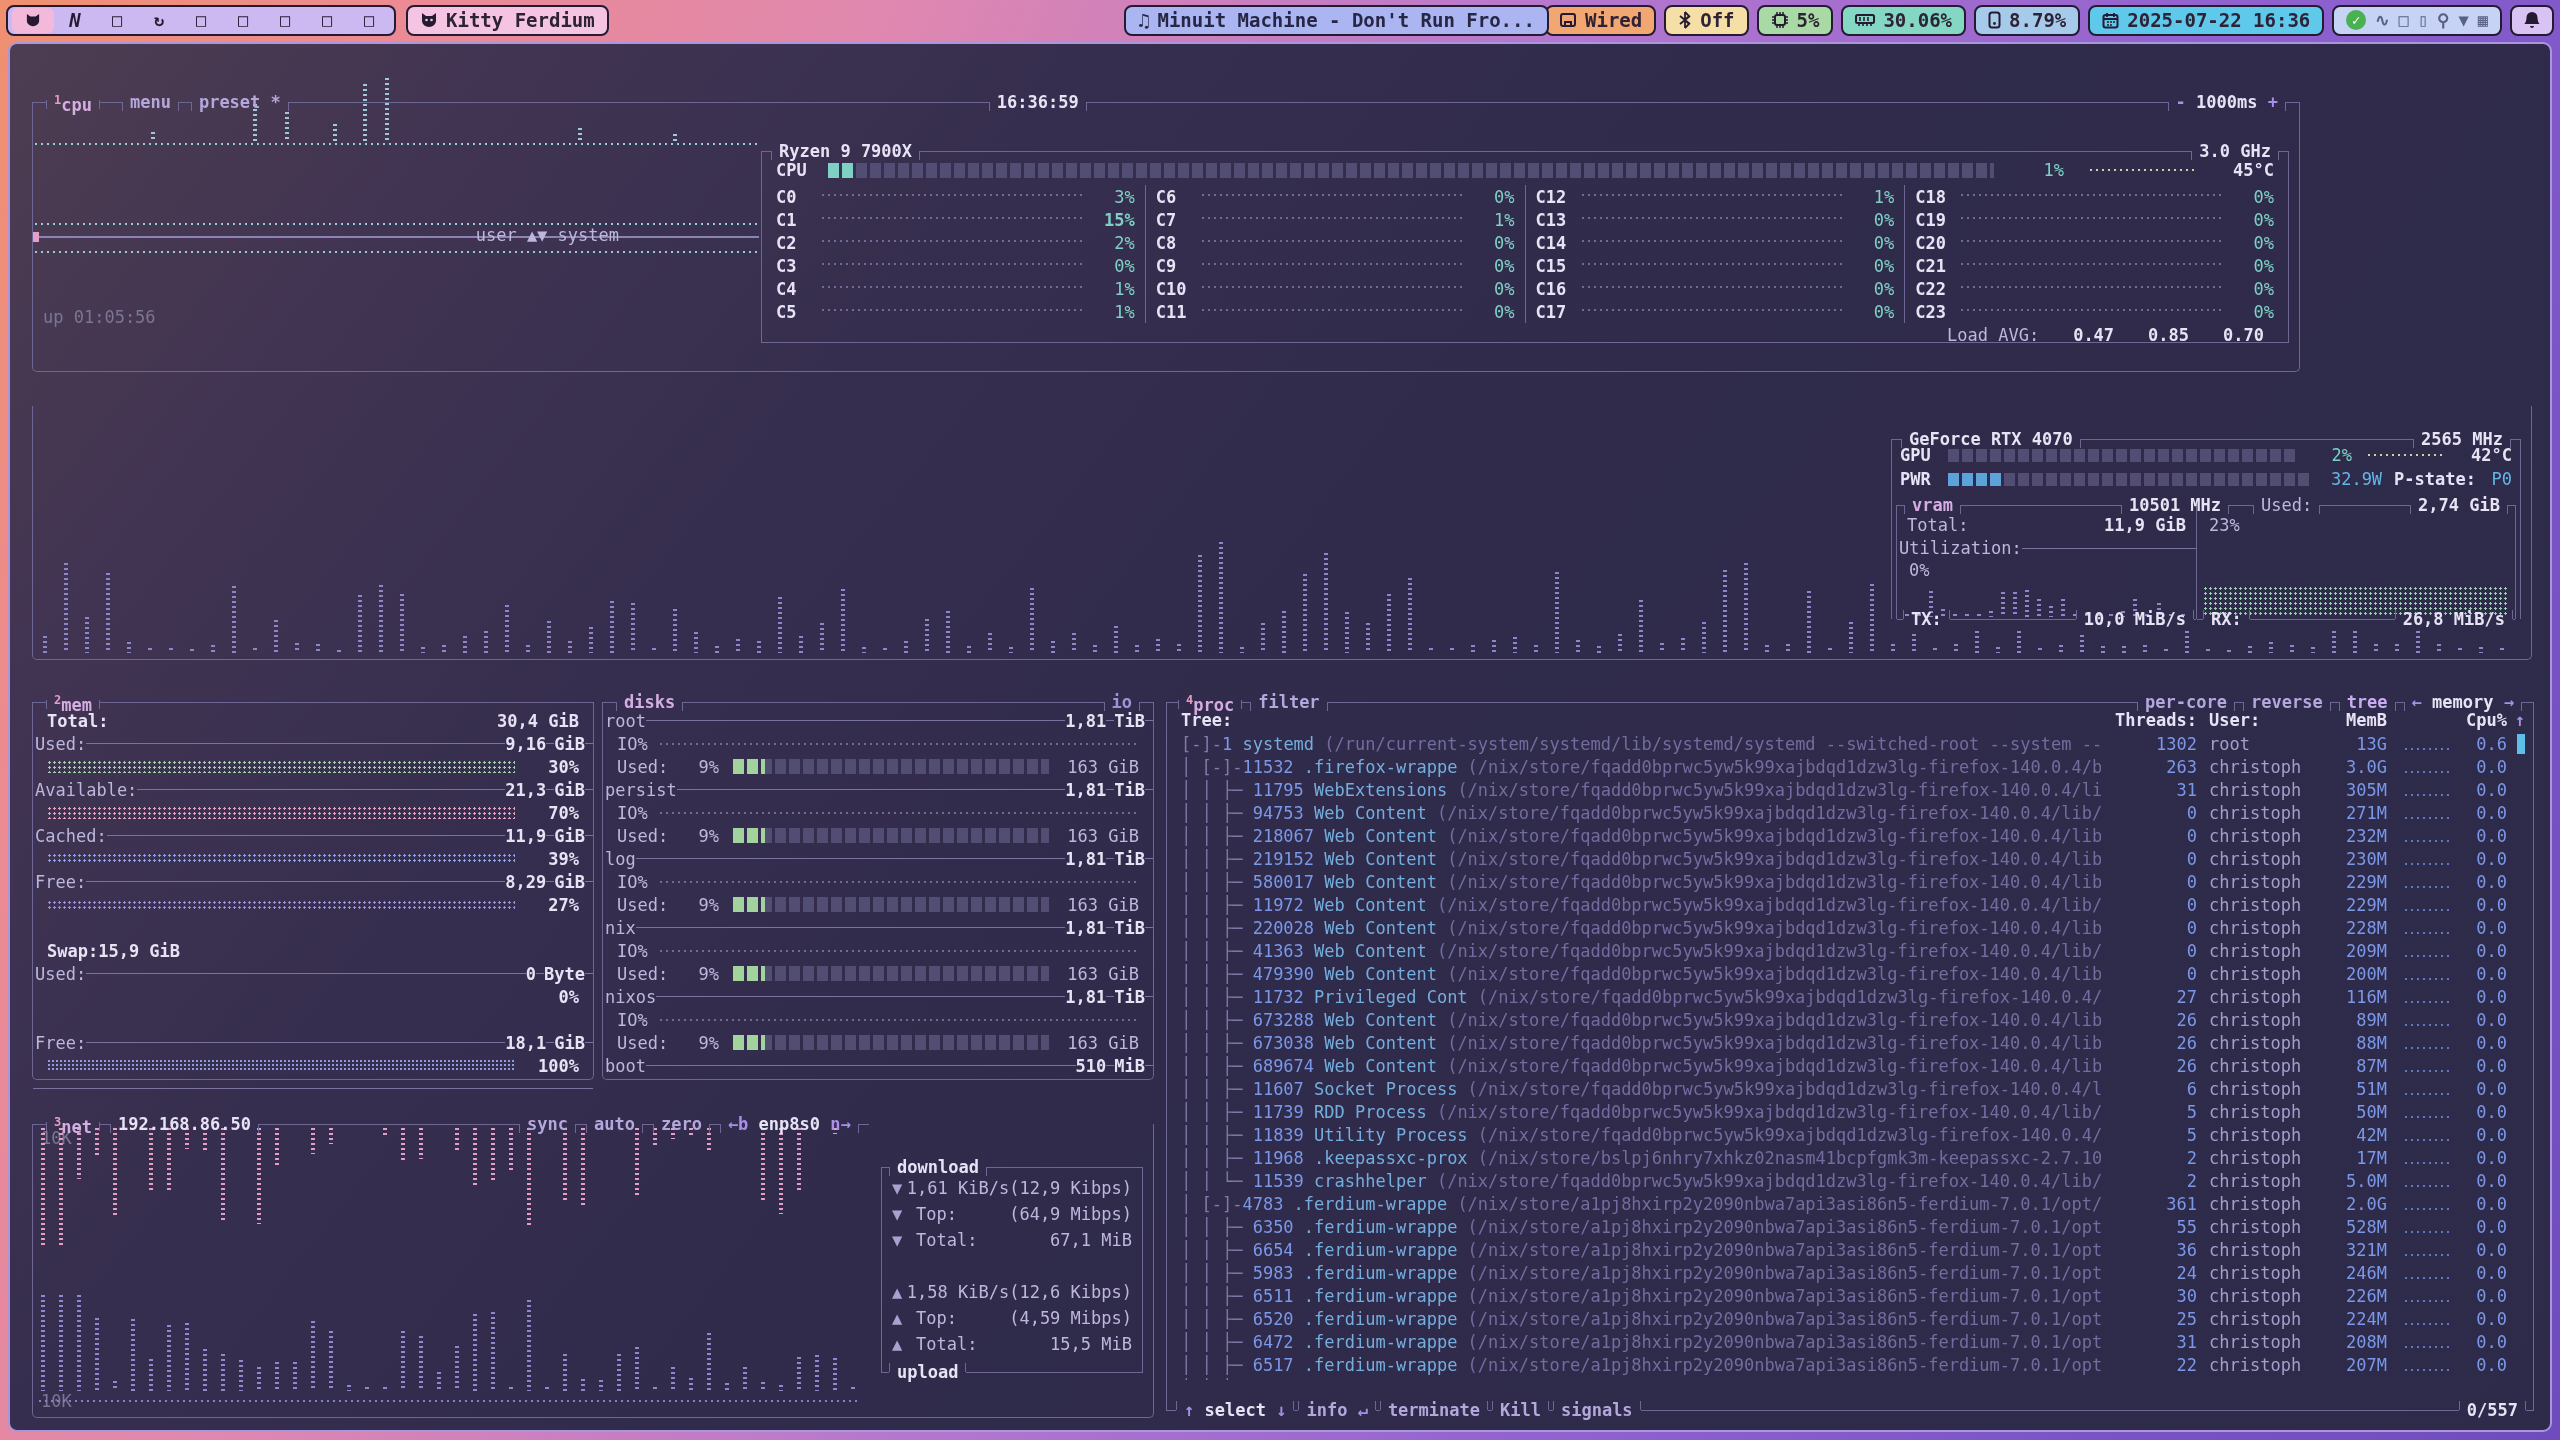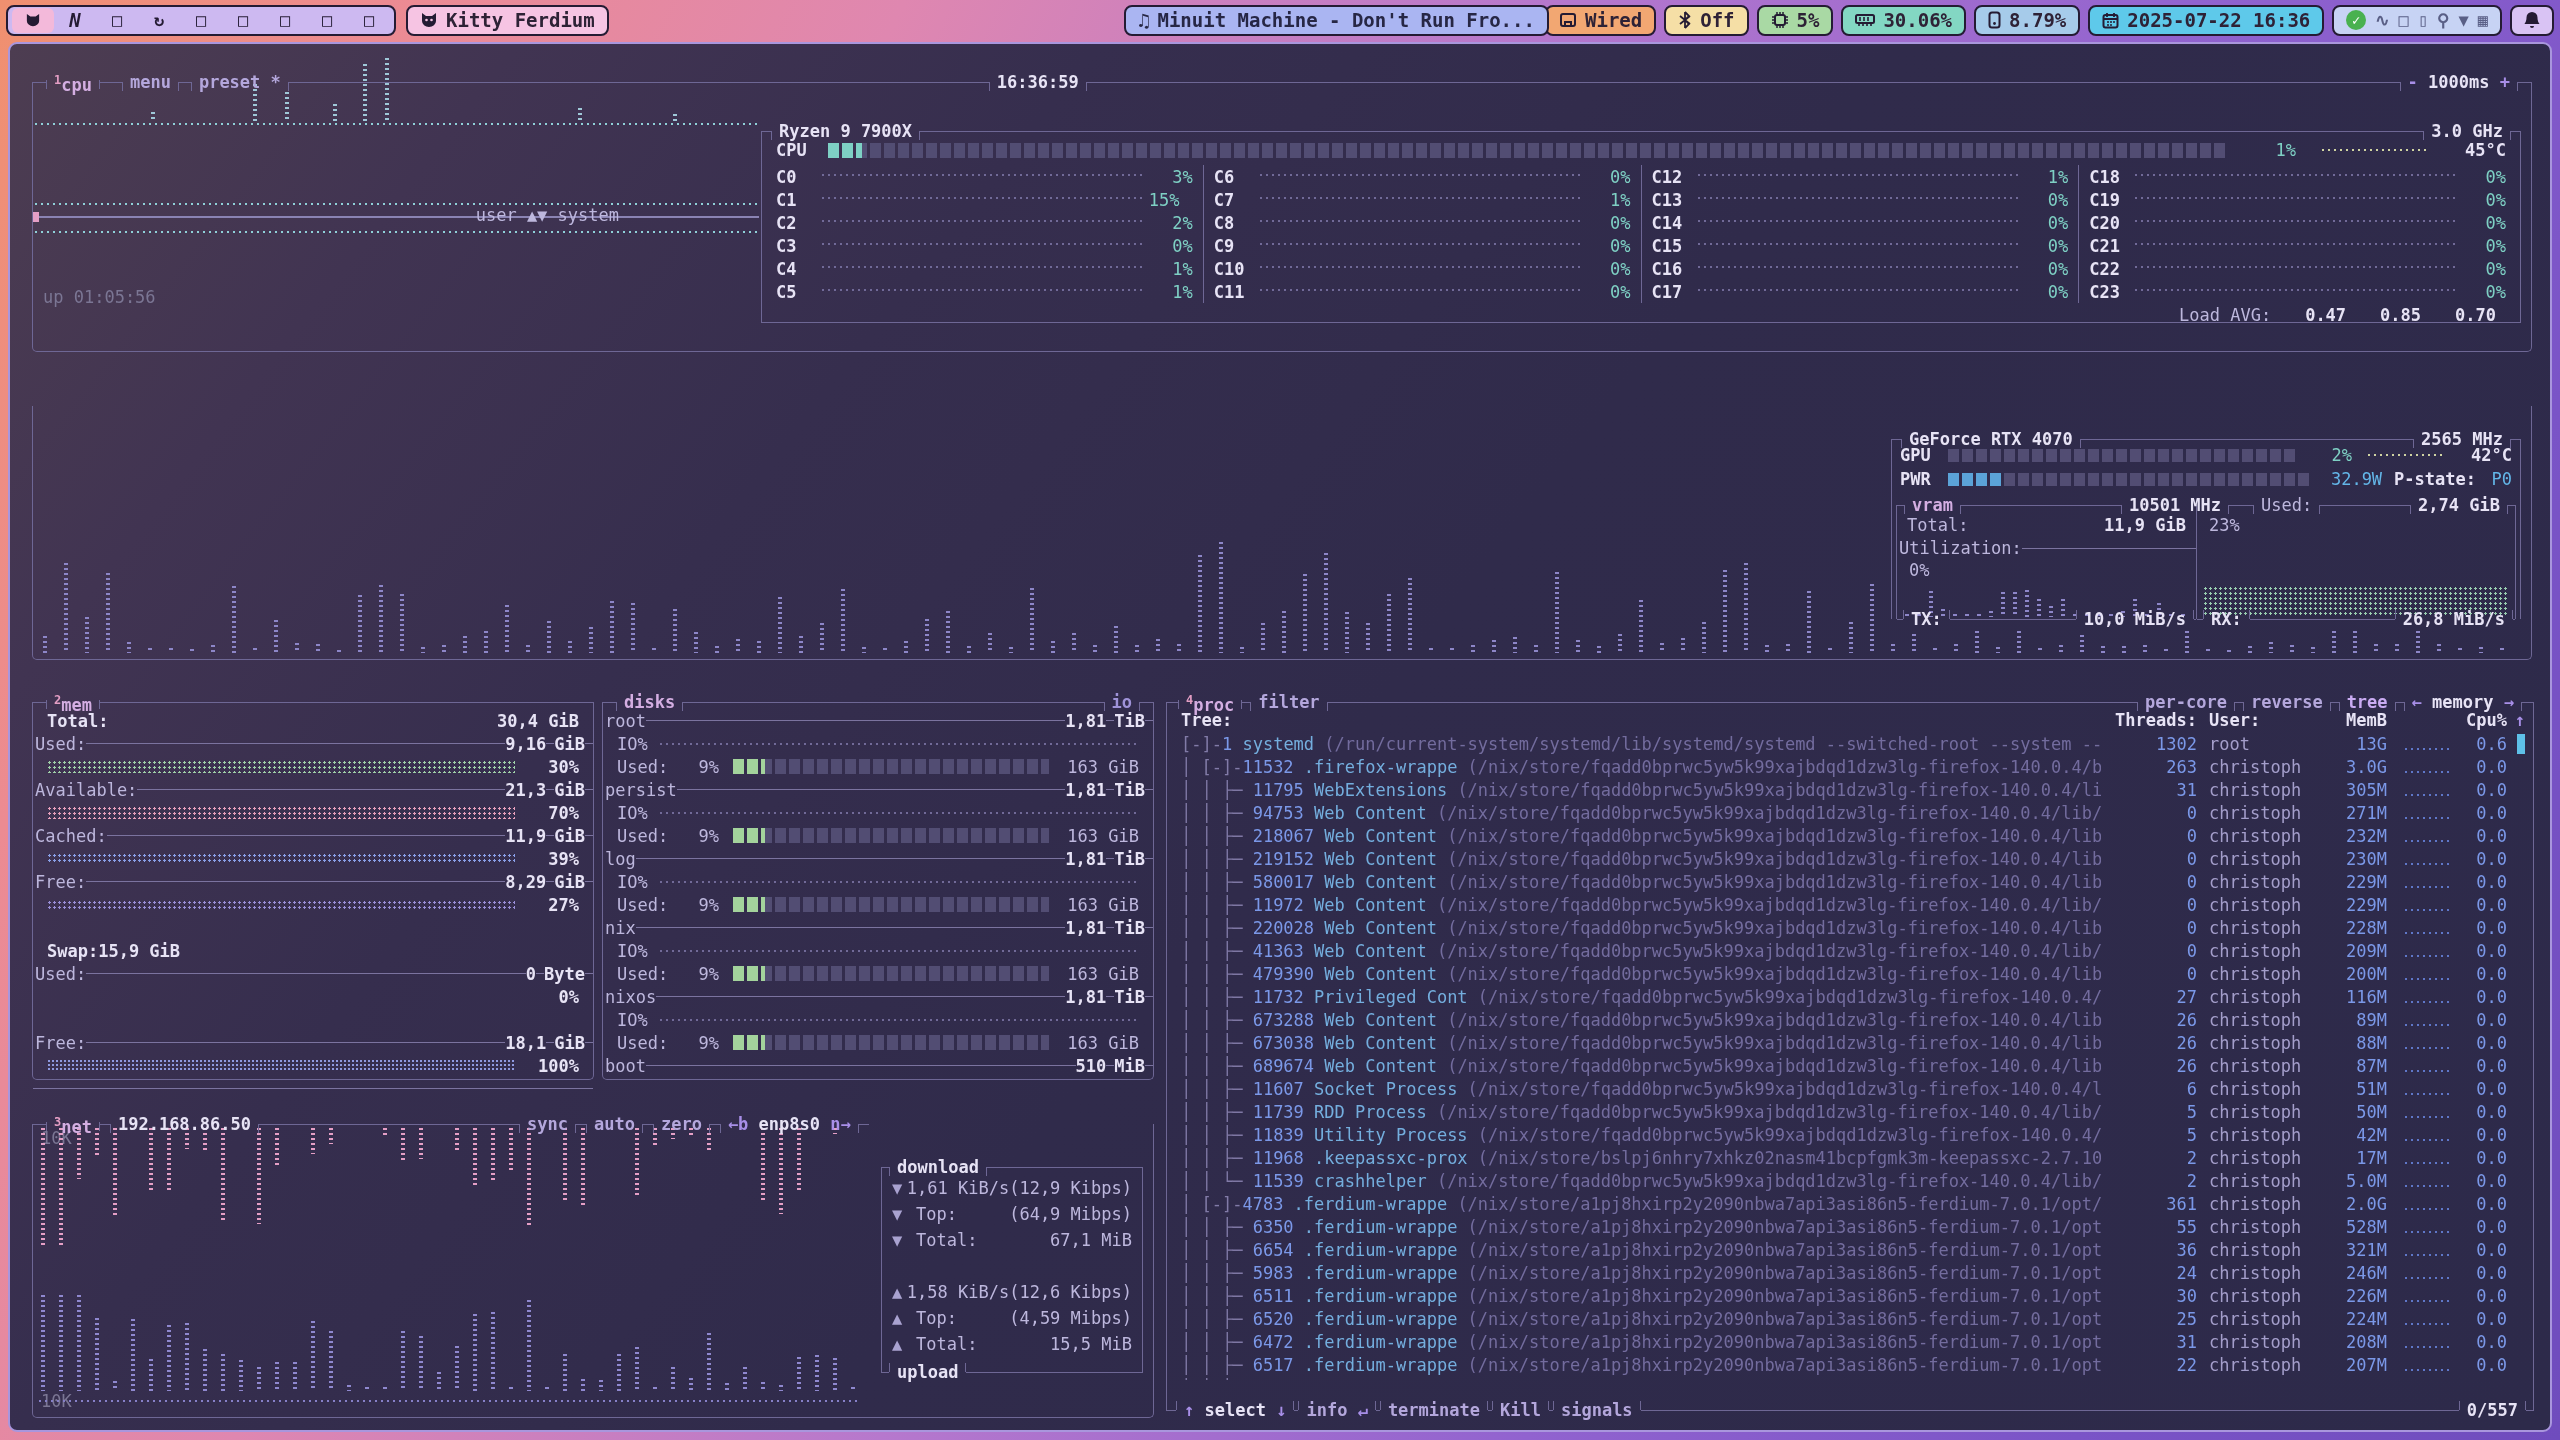--- a/index.html
+++ b/index.html
@@ -130,21 +130,21 @@
     <div class="pill p-bell">
       <svg class="isvg" width="16" height="18" viewBox="0 0 16 18">
           <path fill="#241b33" d="M8 1 a5.5 5.5 0 0 1 5.5 5.5 c0 4 1.5 5.5 2 6.5 H.5 c.5-1 2-2.5 2-6.5 A5.5 5.5 0 0 1 8 1 Z M6 15 a2 2 0 0 0 4 0 Z"></path>
         </svg>
     </div>
   </div>
 </div>
 
 <div class="term">
 
-  <div class="panel" style="left:22px;top:38px;width:2500px;height:270px">
+  <div class="panel" style="left:22px;top:58px;width:2268px;height:270px">
     <div class="ptop">
       <div class="ln" style="width:14px"></div>
       <span class="lab"><span class="t-sup">1</span><span class="t-name">cpu</span></span>
       <div class="ln" style="width:22px"></div>
       <span class="lab">menu</span>
       <div class="ln" style="width:12px"></div>
       <span class="lab">preset *</span>
       <div class="ln" style="width:700px"></div>
       <span class="lab bright">16:36:59</span>
       <div class="ln f1"></div>
@@ -183,21 +183,21 @@
       <div class="row" style="height:26px;margin-top:6px">
         <span class="bright" style="width:52px">CPU</span>
         <div class="blocks f1"><div class="fillov" style="--c:var(--teal);width:2.4%"></div></div>
         <span style="width:70px;text-align:right;color:var(--teal)">1%</span>
         <div class="dotline" style="width:110px;margin-left:24px;background-image:radial-gradient(circle,var(--ydot) 1.1px,transparent 1.3px)"></div>
         <span class="bright" style="width:76px;text-align:right">45°C</span>
       </div>
       <div id="coreGrid" style="display:flex;padding:2px 4px 0 4px">
           <div style="flex: 1 1 0%; padding: 0px 6px;">
             <div class="row" style="padding: 0px 4px; height: 23px;"><span class="bright" style="width: 44px;">C0</span><div class="dotline f1" style="margin: 8px 6px 0px 0px; align-self: flex-start;"></div><span style="width: 44px; text-align: right; color: var(--teal);">3%</span></div>
-            <div class="row" style="padding: 0px 4px; height: 23px;"><span class="bright" style="width: 44px;">C1</span><div class="dotline f1" style="margin: 8px 6px 0px 0px; align-self: flex-start;"></div><span style="width: 44px; text-align: left; color: var(--teal);">15%</span></div>
+            <div class="row" style="padding: 0px 4px; height: 23px;"><span class="bright" style="width: 44px;">C1</span><div class="dotline f1" style="margin: 8px 6px 0px 0px; align-self: flex-start;"></div><span style="width: 44px; text-align: right; color: var(--teal); font-weight: bold;">15%</span></div>
             <div class="row" style="padding: 0px 4px; height: 23px;"><span class="bright" style="width: 44px;">C2</span><div class="dotline f1" style="margin: 8px 6px 0px 0px; align-self: flex-start;"></div><span style="width: 44px; text-align: right; color: var(--teal);">2%</span></div>
             <div class="row" style="padding: 0px 4px; height: 23px;"><span class="bright" style="width: 44px;">C3</span><div class="dotline f1" style="margin: 8px 6px 0px 0px; align-self: flex-start;"></div><span style="width: 44px; text-align: right; color: var(--teal);">0%</span></div>
             <div class="row" style="padding: 0px 4px; height: 23px;"><span class="bright" style="width: 44px;">C4</span><div class="dotline f1" style="margin: 8px 6px 0px 0px; align-self: flex-start;"></div><span style="width: 44px; text-align: right; color: var(--teal);">1%</span></div>
             <div class="row" style="padding: 0px 4px; height: 23px;"><span class="bright" style="width: 44px;">C5</span><div class="dotline f1" style="margin: 8px 6px 0px 0px; align-self: flex-start;"></div><span style="width: 44px; text-align: right; color: var(--teal);">1%</span></div>
           </div>
           <div style="flex: 1 1 0%; border-left: 1px solid var(--line); padding: 0px 6px;">
             <div class="row" style="padding: 0px 4px; height: 23px;"><span class="bright" style="width: 44px;">C6</span><div class="dotline f1" style="margin: 8px 6px 0px 0px; align-self: flex-start;"></div><span style="width: 44px; text-align: right; color: var(--teal);">0%</span></div>
             <div class="row" style="padding: 0px 4px; height: 23px;"><span class="bright" style="width: 44px;">C7</span><div class="dotline f1" style="margin: 8px 6px 0px 0px; align-self: flex-start;"></div><span style="width: 44px; text-align: right; color: var(--teal);">1%</span></div>
             <div class="row" style="padding: 0px 4px; height: 23px;"><span class="bright" style="width: 44px;">C8</span><div class="dotline f1" style="margin: 8px 6px 0px 0px; align-self: flex-start;"></div><span style="width: 44px; text-align: right; color: var(--teal);">0%</span></div>
             <div class="row" style="padding: 0px 4px; height: 23px;"><span class="bright" style="width: 44px;">C9</span><div class="dotline f1" style="margin: 8px 6px 0px 0px; align-self: flex-start;"></div><span style="width: 44px; text-align: right; color: var(--teal);">0%</span></div>

